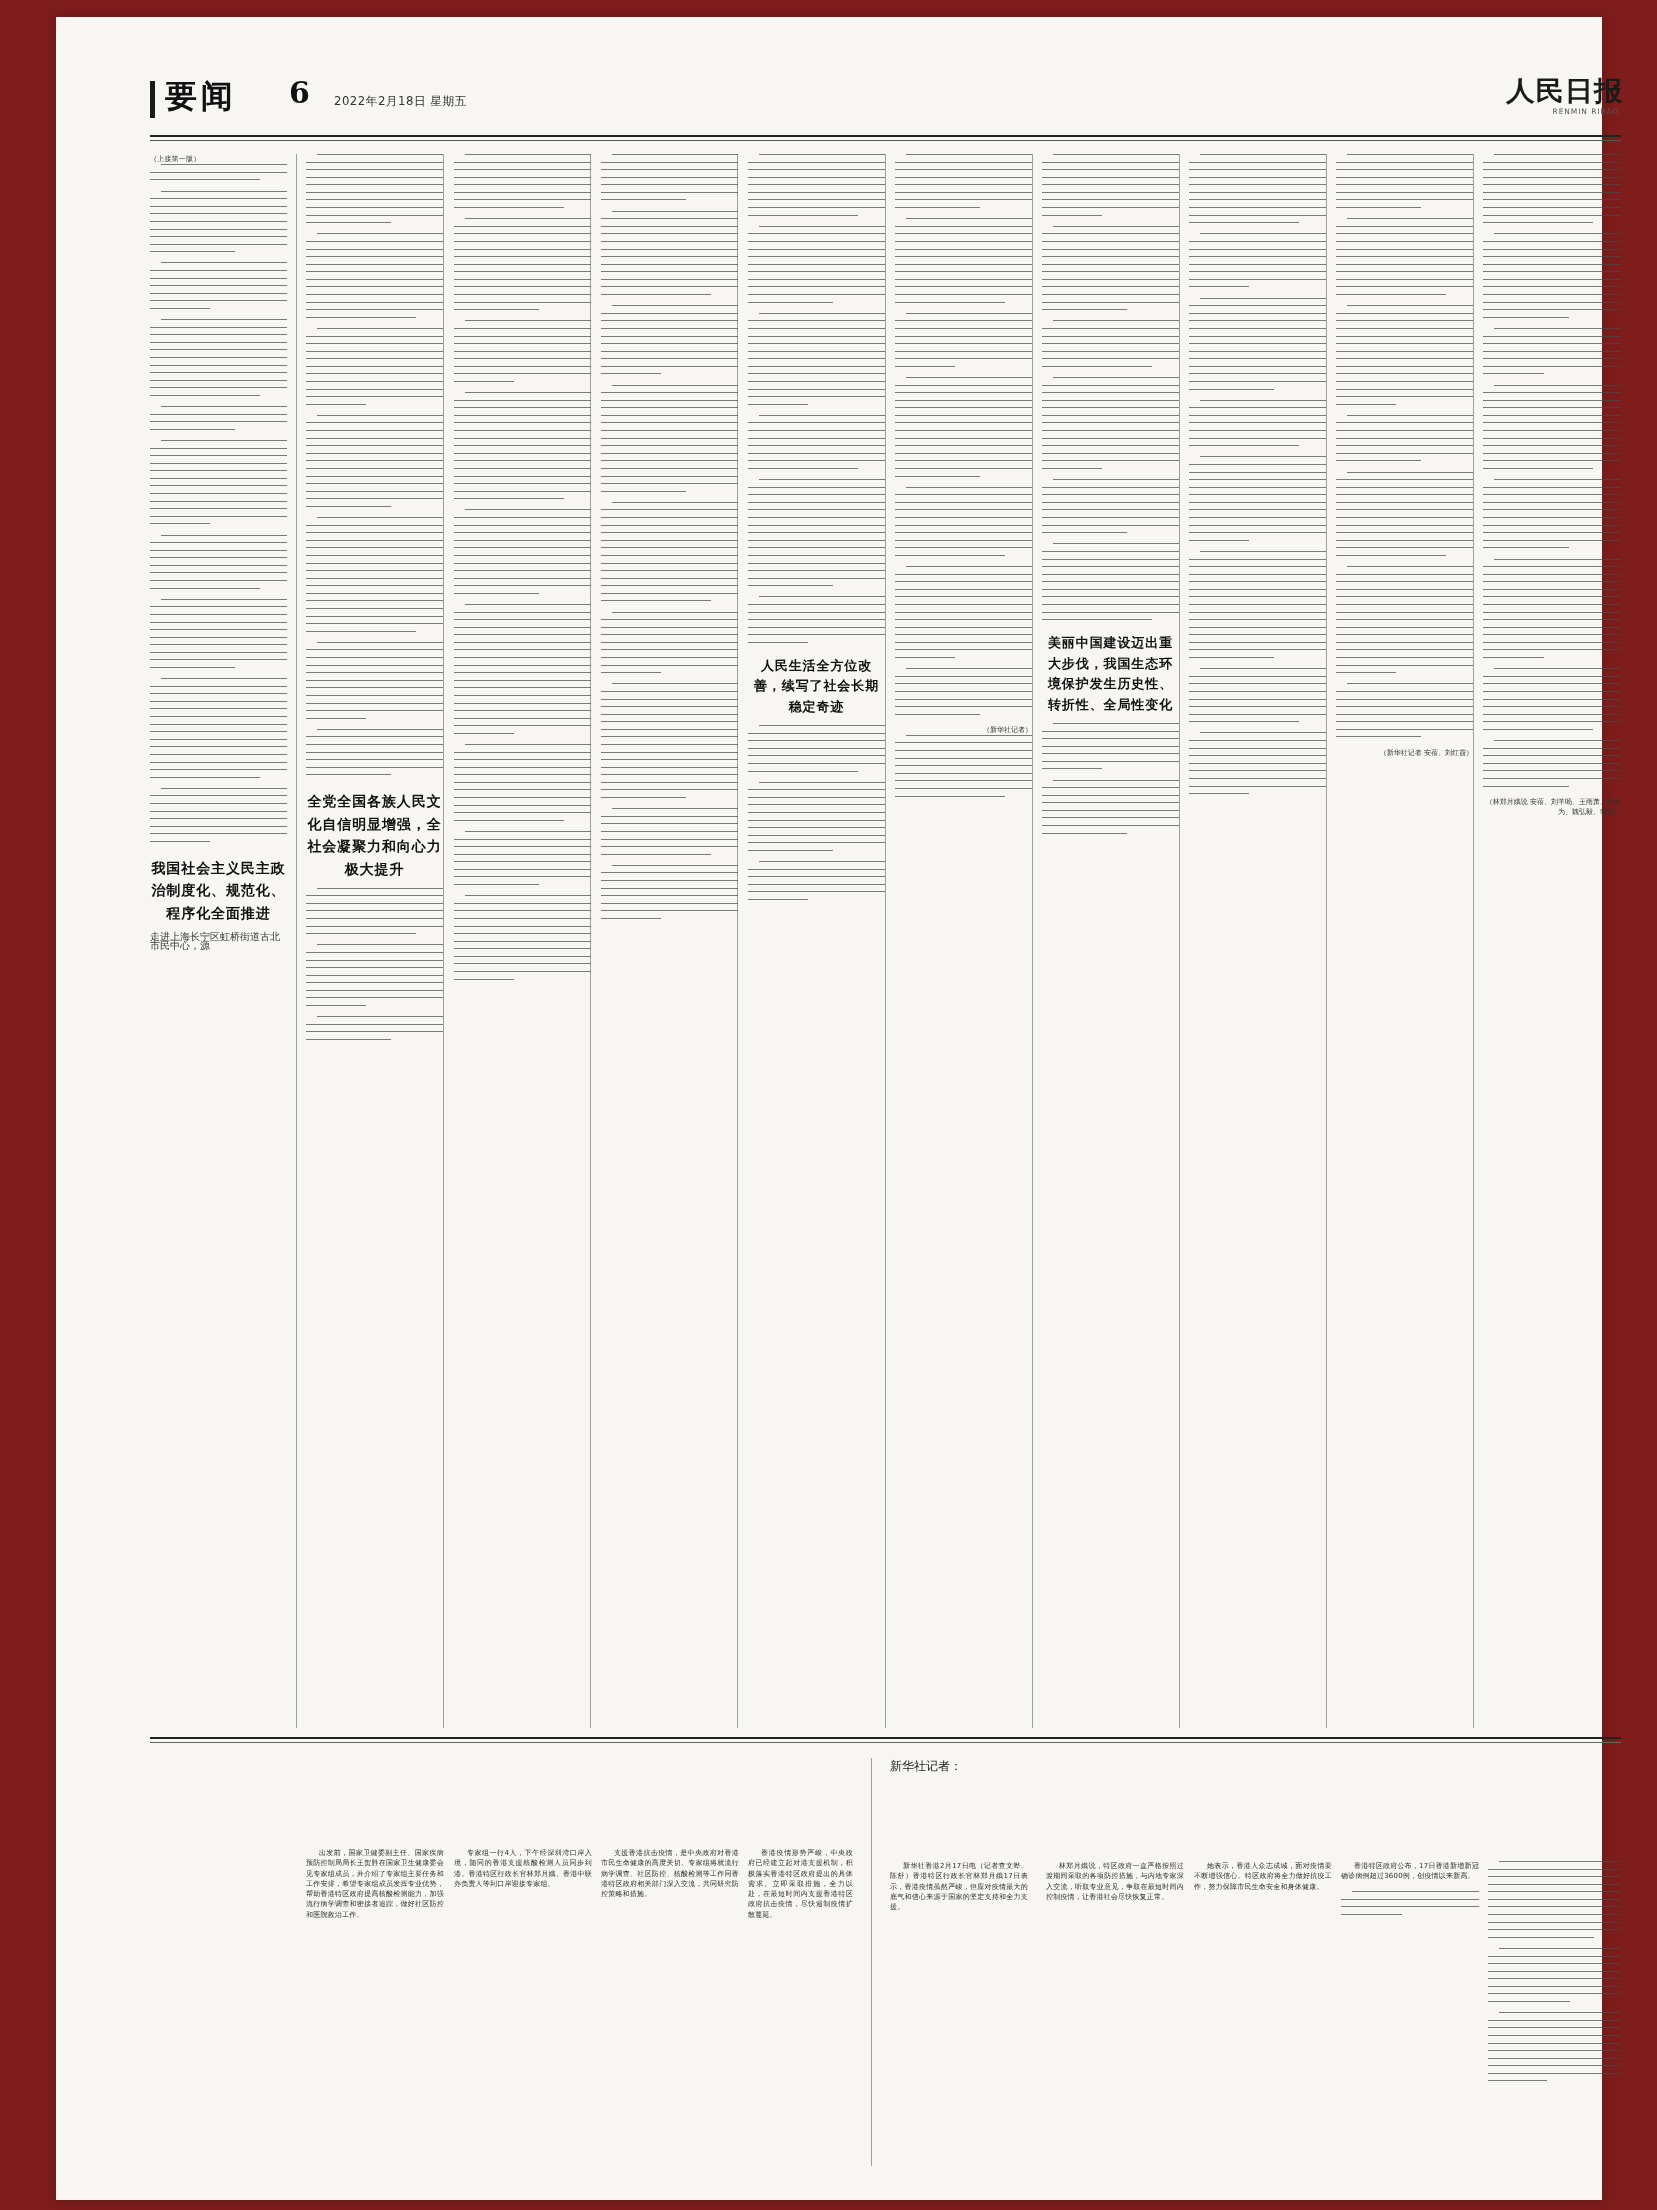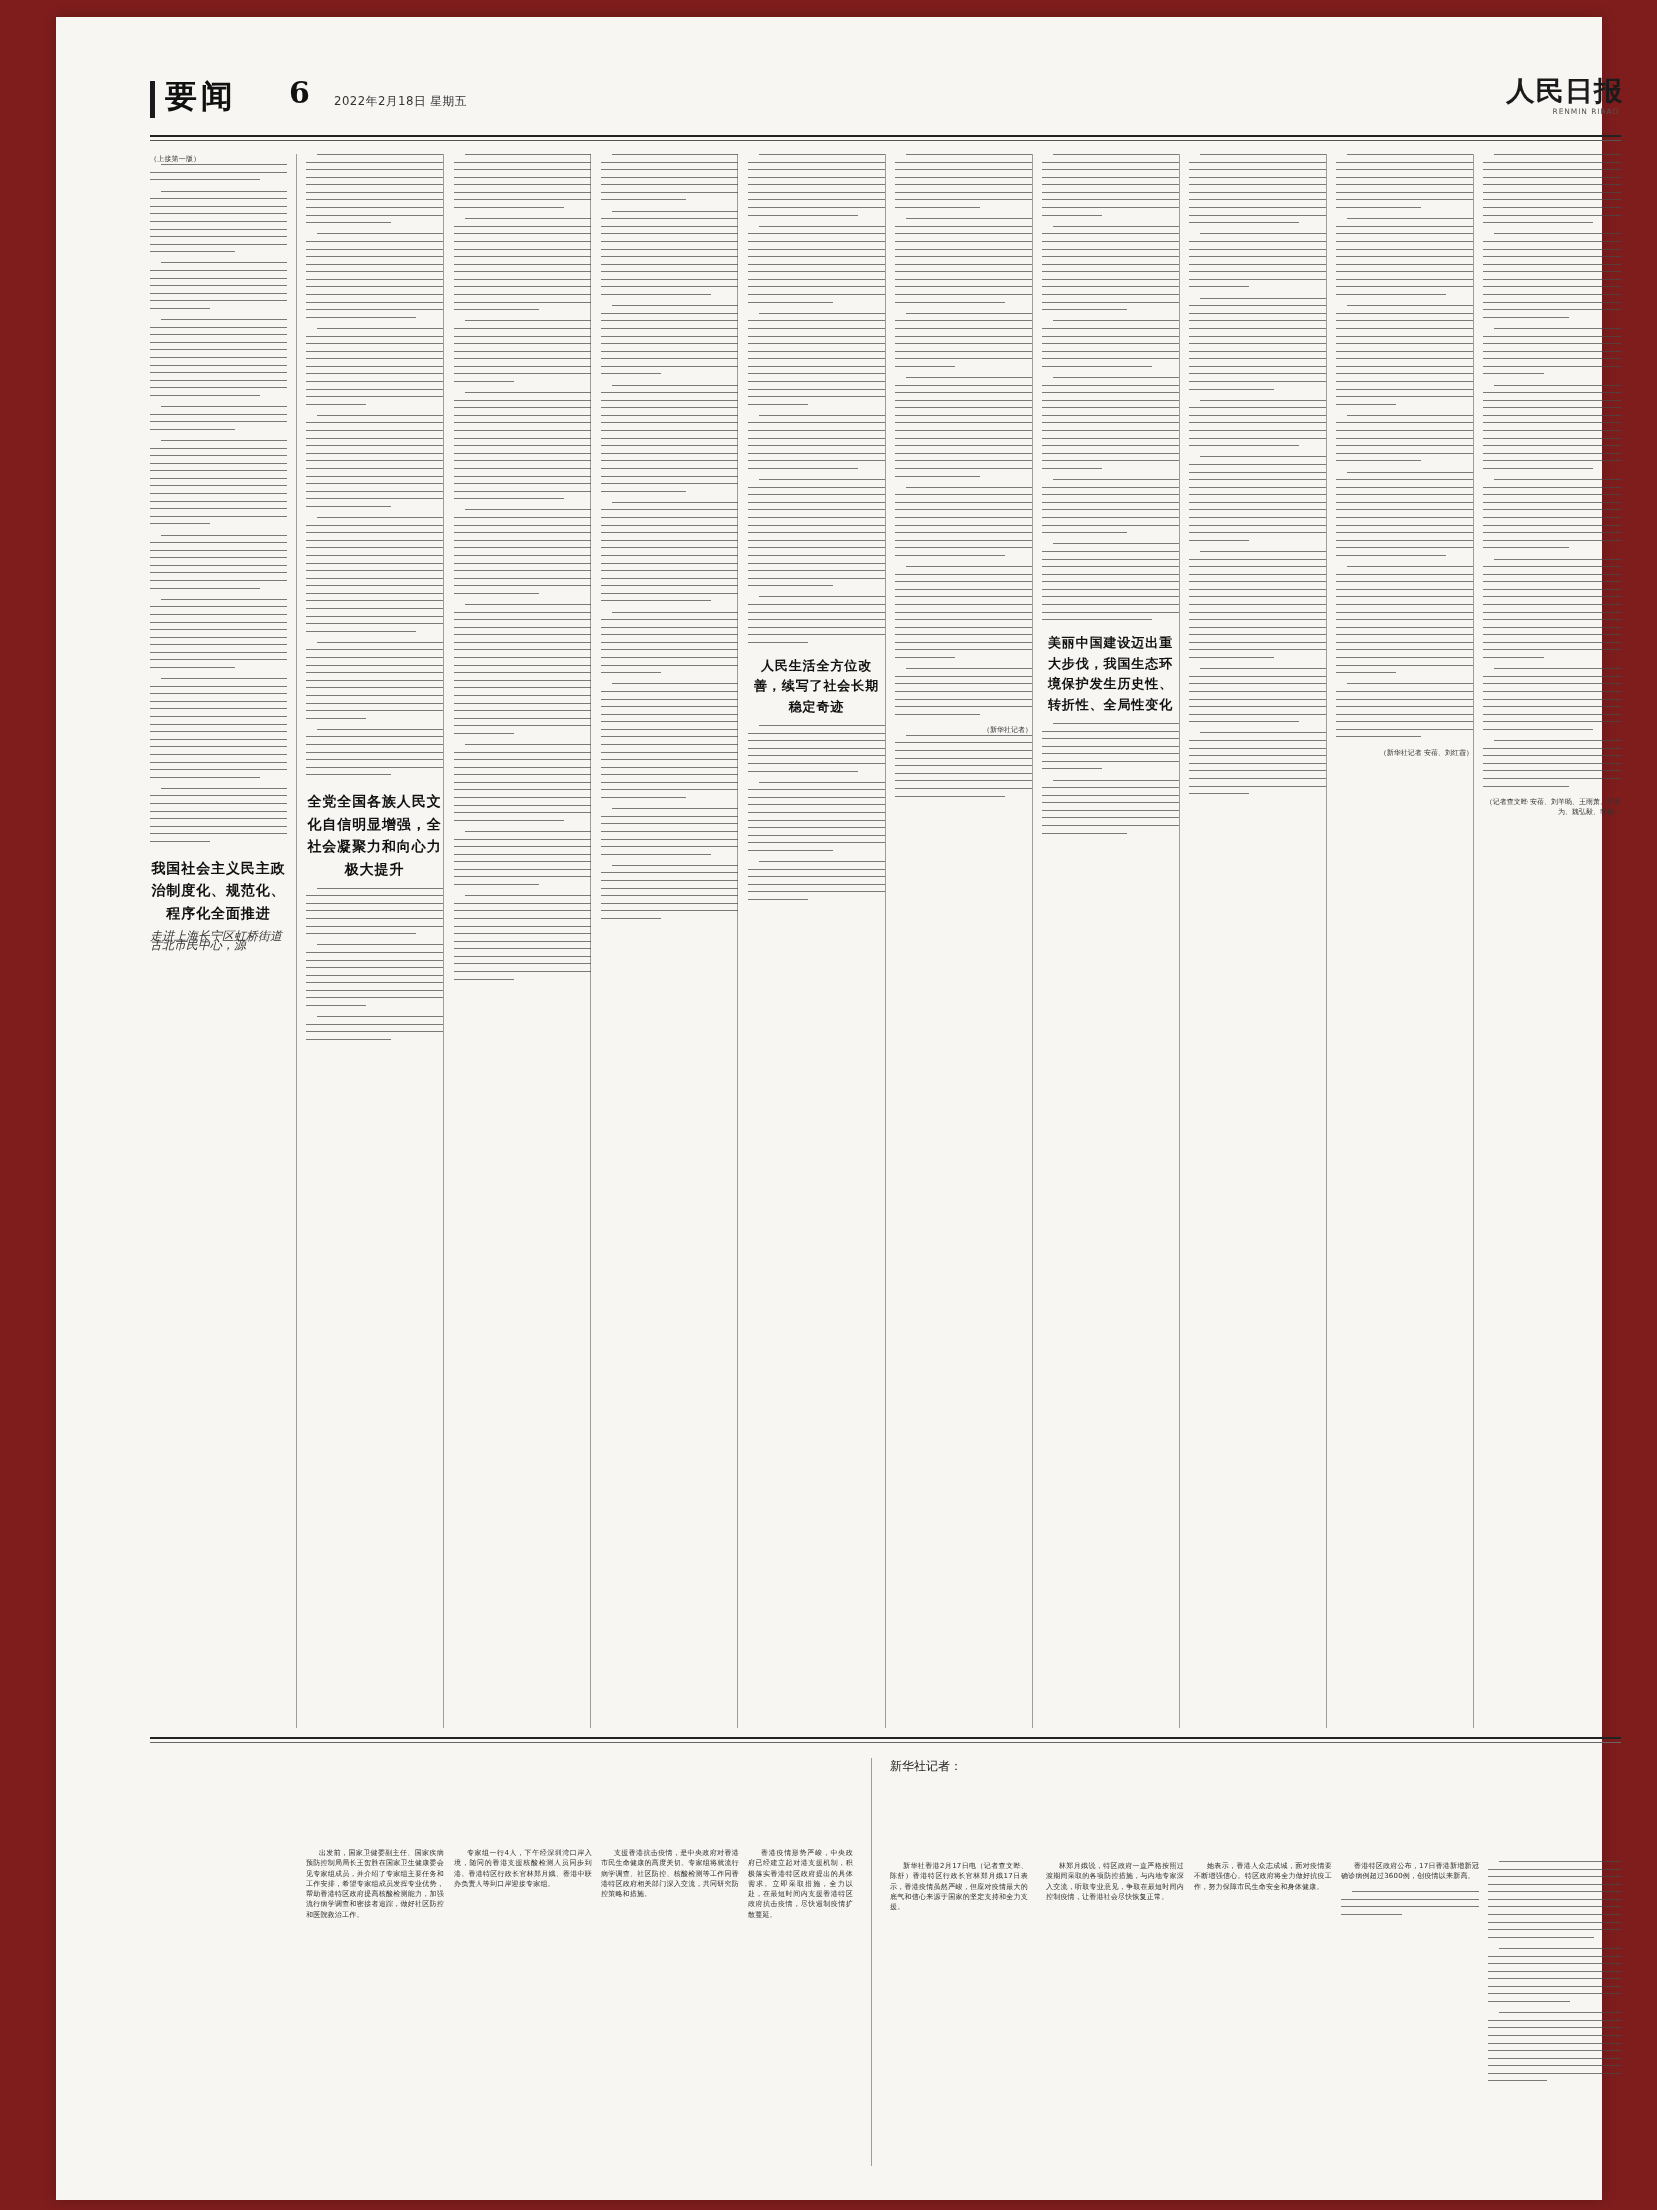--- a/index.html
+++ b/index.html
@@ -211,25 +211,24 @@
     color: #111;
     letter-spacing: 0.9px;
   }
   .bh-small {
     font-size: 12px;
     color: #222;
     margin-bottom: 5.6px;
     font-family: "DejaVu Serif", "Liberation Serif", serif;
   }
   .caption {
-    font-size: 12px;
+    font-size: 10px;
     color: #333;
     line-height: 9.4px;
     margin-top: 3.7px;
-    font-style: italic;
   }
 </style>
 </head>
 <body>
 
 <div class="page">
   <div class="paper">
 
     <div class="masthead">
       <div class="mh-bar"></div>
@@ -1326,21 +1325,21 @@
         </div>
         <div class="tblock">
           <div class="tline ind"></div>
             <div class="tline"></div>
             <div class="tline"></div>
             <div class="tline"></div>
           <div class="tline"></div>
             <div class="tline"></div>
             <div class="tline short"></div>
         </div>
-        <div class="byline">（记者查文晔  安蓓、刘羊旸、王雨萧、邹多为、魏弘毅、李颖）</div>
+        <div class="byline">（林郑月娥说  安蓓、刘羊旸、王雨萧、邹多为、魏弘毅、李颖）</div>
       </div>
     </div>
 
     <div class="bottom-rule"></div>
     <div class="bottom-rule2"></div>
 
     <div class="bottom-area">
 
       <div style="position:absolute;left:0;top:0;width:703px;">
         <div style="position:absolute;left:156px;top:90px;width:138px;">

